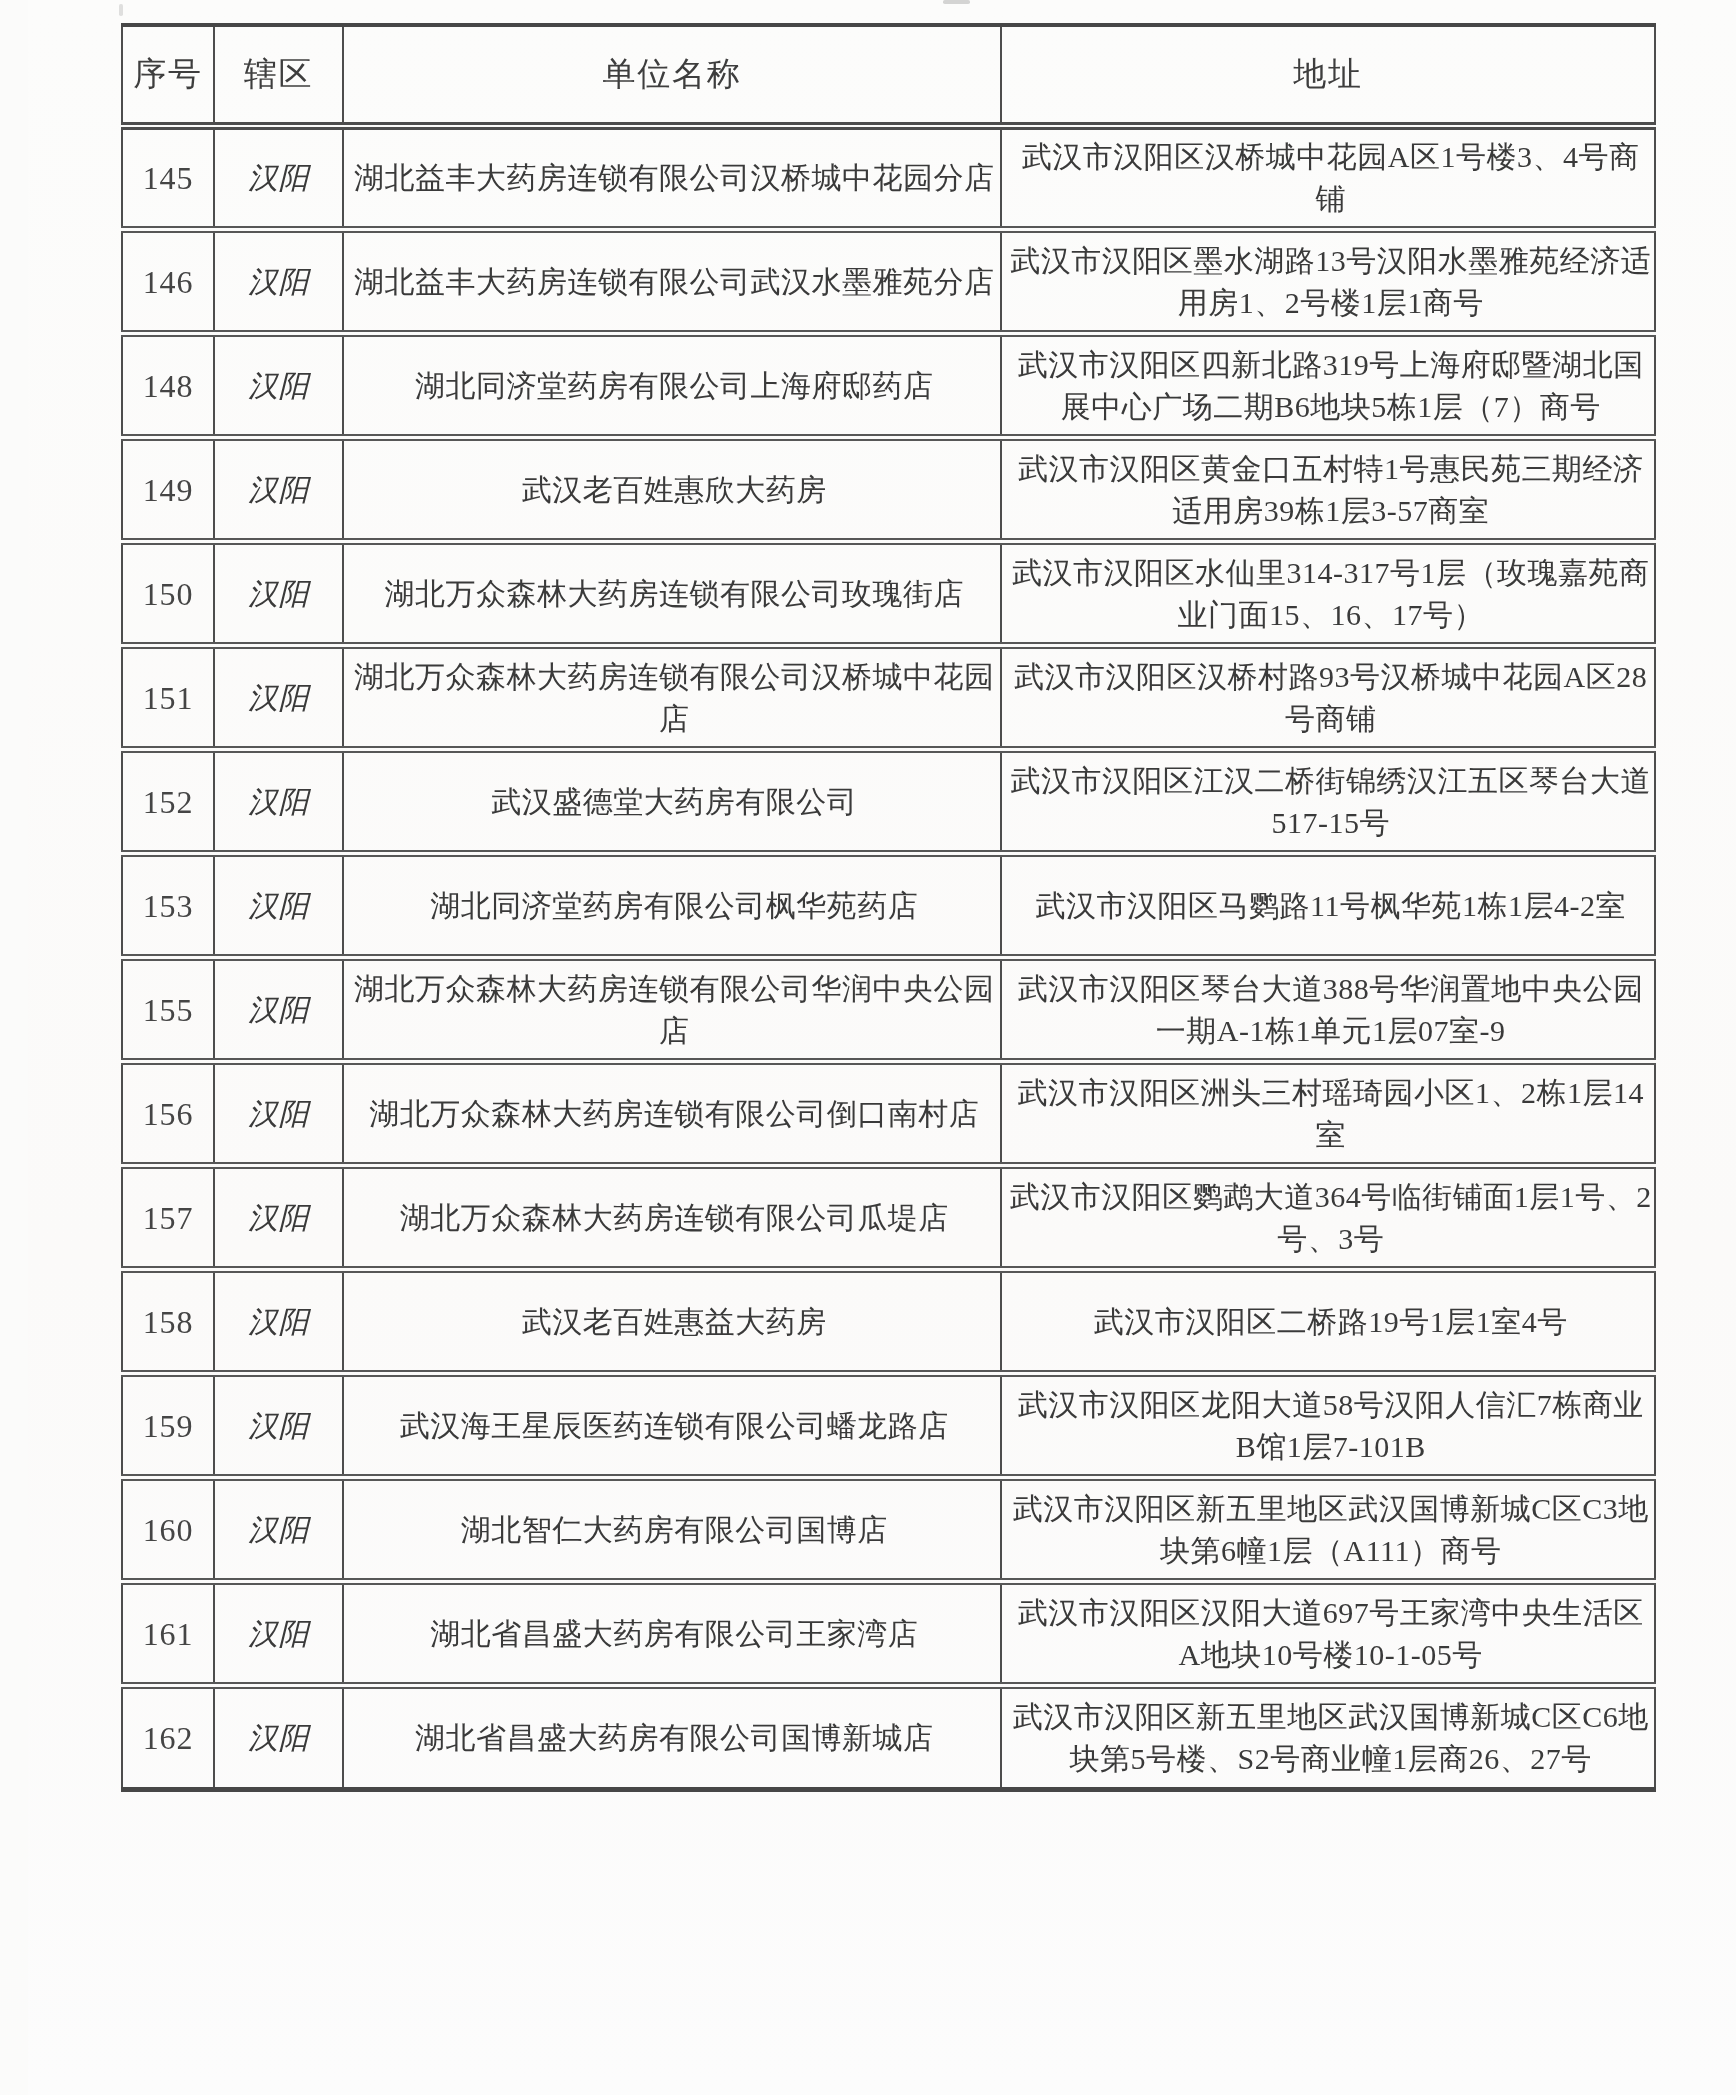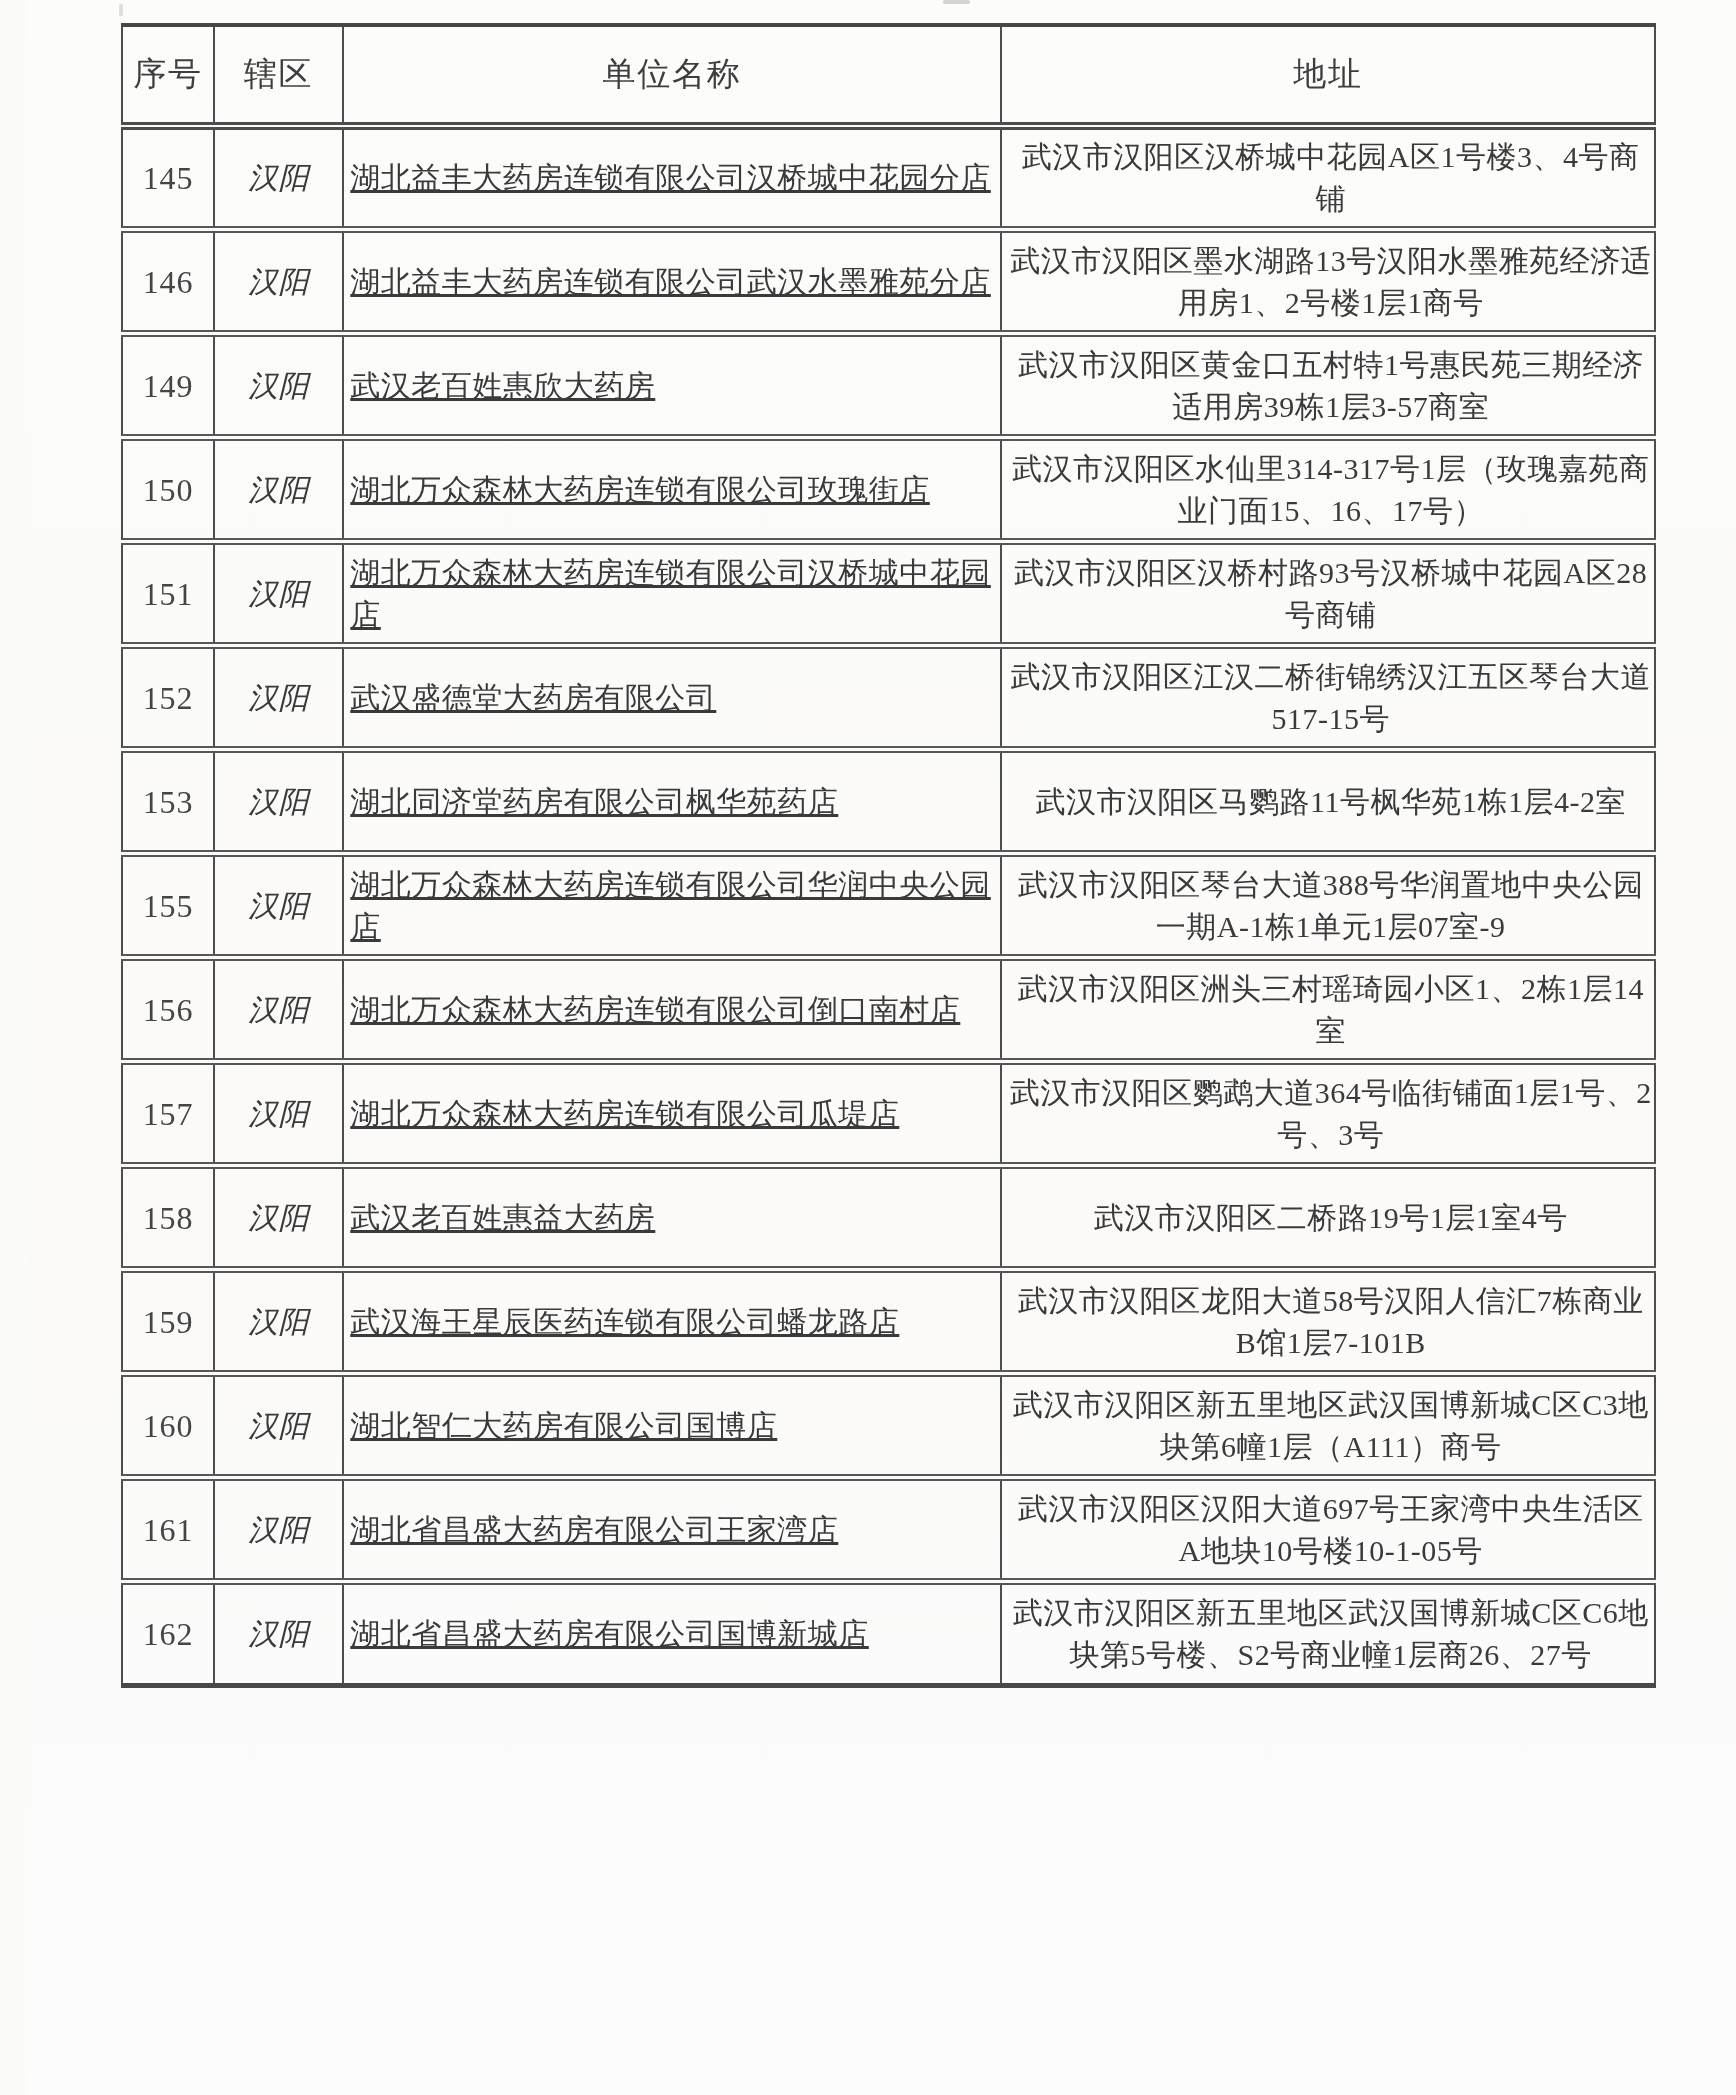--- a/index.html
+++ b/index.html
@@ -86,23 +86,22 @@
     text-align: center;
     font-size: 32px;
     color: #454545;
     letter-spacing: 0.9px;
   }
   td.c-district {
     text-align: center;
     font-style: italic;
   }
   td.c-name {
-    text-align: left;
+    text-align: center;
     padding: 3.6px 1.8px 3.6px 6.3px;
-    text-decoration: underline;
   }
   td.c-address {
     text-align: center;
     padding: 3.6px 1.8px 3.6px 7.2px;
   }
 </style>
 </head>
 <body>
 
 <div class="page">
@@ -132,20 +131,26 @@
     <td class="c-name">湖北益丰大药房连锁有限公司汉桥城中花园分店</td>
     <td class="c-address">武汉市汉阳区汉桥城中花园A区1号楼3、4号商铺</td>
   </tr>
         <tr>
     <td class="c-index">146</td>
     <td class="c-district">汉阳</td>
     <td class="c-name">湖北益丰大药房连锁有限公司武汉水墨雅苑分店</td>
     <td class="c-address">武汉市汉阳区墨水湖路13号汉阳水墨雅苑经济适用房1、2号楼1层1商号</td>
   </tr>
         <tr>
+    <td class="c-index">148</td>
+    <td class="c-district">汉阳</td>
+    <td class="c-name">湖北同济堂药房有限公司上海府邸药店</td>
+    <td class="c-address">武汉市汉阳区四新北路319号上海府邸暨湖北国展中心广场二期B6地块5栋1层（7）商号</td>
+  </tr>
+        <tr>
     <td class="c-index">149</td>
     <td class="c-district">汉阳</td>
     <td class="c-name">武汉老百姓惠欣大药房</td>
     <td class="c-address">武汉市汉阳区黄金口五村特1号惠民苑三期经济适用房39栋1层3-57商室</td>
   </tr>
         <tr>
     <td class="c-index">150</td>
     <td class="c-district">汉阳</td>
     <td class="c-name">湖北万众森林大药房连锁有限公司玫瑰街店</td>
     <td class="c-address">武汉市汉阳区水仙里314-317号1层（玫瑰嘉苑商业门面15、16、17号）</td>

